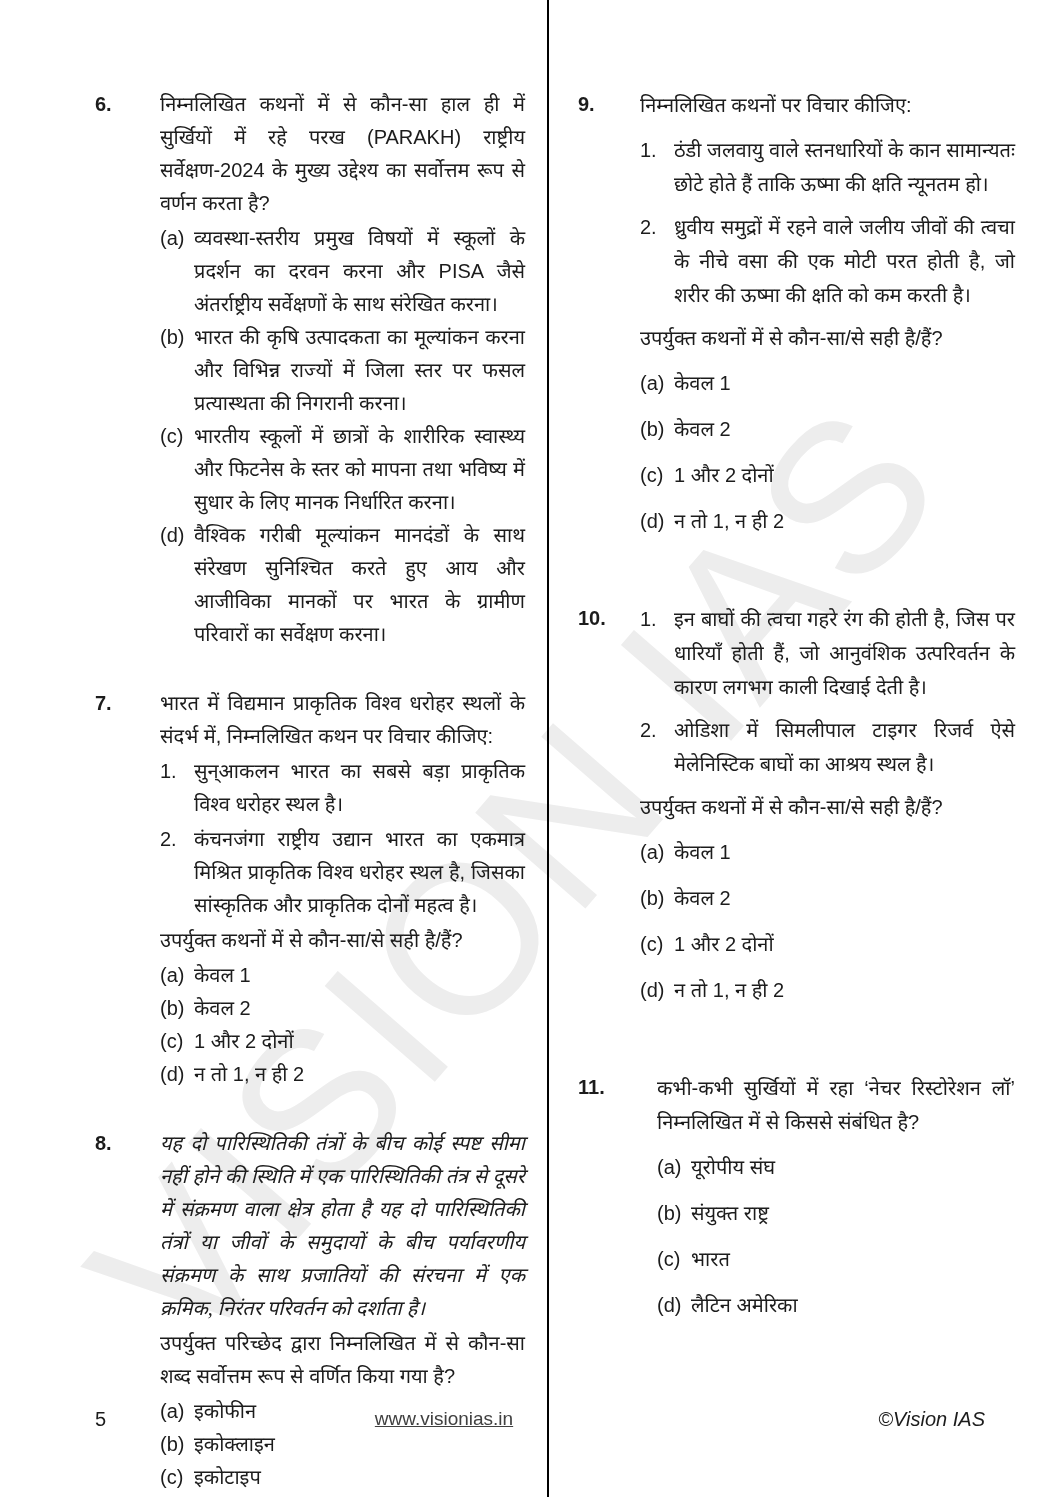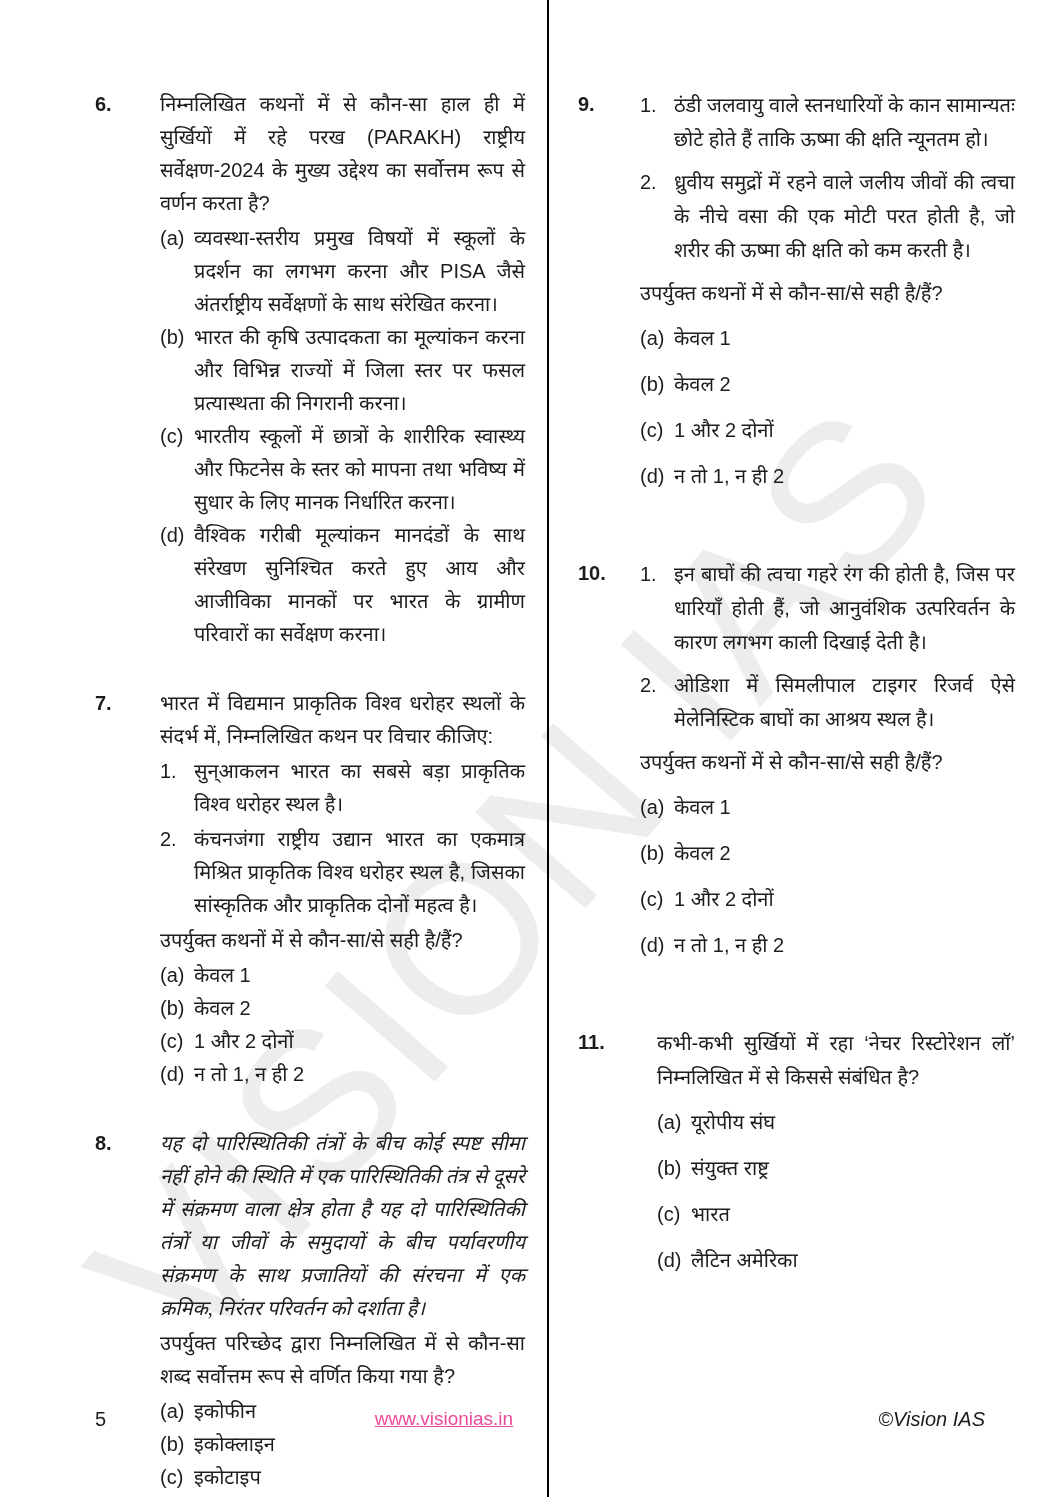--- a/index.html
+++ b/index.html
@@ -52,39 +52,39 @@
 
   .col-left  .q-statement { margin-bottom:2px; }
   .col-right .q-statement { margin-bottom:9px; }
   .col-left  .q-option { margin-bottom:0; }
   .col-right .q-option { margin-bottom:12px; }
 
   .footer { position:absolute; left:0; right:0; top:1408px; height:32px; z-index:1; font-size:20px; }
   .page-number { position:absolute; left:95px; top:0; }
   .site-link {
     position:absolute; left:444px; top:0; transform:translateX(-50%);
-    color:#ec4899; text-decoration:underline; cursor:pointer; font-size:19px;
+    color:#404040; text-decoration:underline; cursor:pointer; font-size:19px;
   }
   .copyright { position:absolute; right:73px; top:0;font-style:italic; }
 </style>
 </head>
 <body>
 
 <div class="page">
   <div class="watermark">VISION IAS</div>
   <div class="divider"></div>
 
   <div class="col col-left" id="col-left">
       <div class="question">
         <div class="q-num">6.</div>
         <div class="q-body">
           <p class="q-para">निम्नलिखित कथनों में से कौन-सा हाल ही में सुर्खियों में रहे परख (PARAKH) राष्ट्रीय सर्वेक्षण-2024 के मुख्य उद्देश्य का सर्वोत्तम रूप से वर्णन करता है?</p>
           <div class="q-row q-option">
             <span class="q-label">(a)</span>
-            <span class="q-text">व्यवस्था-स्तरीय प्रमुख विषयों में स्कूलों के प्रदर्शन का लगभग करना और PISA जैसे अंतर्राष्ट्रीय सर्वेक्षणों के साथ संरेखित करना।</span>
+            <span class="q-text">व्यवस्था-स्तरीय प्रमुख विषयों में स्कूलों के प्रदर्शन का दरवन करना और PISA जैसे अंतर्राष्ट्रीय सर्वेक्षणों के साथ संरेखित करना।</span>
           </div>
           <div class="q-row q-option">
             <span class="q-label">(b)</span>
             <span class="q-text">भारत की कृषि उत्पादकता का मूल्यांकन करना और विभिन्न राज्यों में जिला स्तर पर फसल प्रत्यास्थता की निगरानी करना।</span>
           </div>
           <div class="q-row q-option">
             <span class="q-label">(c)</span>
             <span class="q-text">भारतीय स्कूलों में छात्रों के शारीरिक स्वास्थ्य और फिटनेस के स्तर को मापना तथा भविष्य में सुधार के लिए मानक निर्धारित करना।</span>
           </div>
           <div class="q-row q-option">
@@ -145,20 +145,21 @@
             <span class="q-label">(d)</span>
             <span class="q-text">इकोटोन</span>
           </div>
         </div>
       </div>
     </div>
   <div class="col col-right" id="col-right">
       <div class="question">
         <div class="q-num">9.</div>
         <div class="q-body">
+          <p class="q-para">निम्नलिखित कथनों पर विचार कीजिए:</p>
           <div class="q-row q-statement">
             <span class="q-label">1.</span>
             <span class="q-text">ठंडी जलवायु वाले स्तनधारियों के कान सामान्यतः छोटे होते हैं ताकि ऊष्मा की क्षति न्यूनतम हो।</span>
           </div>
           <div class="q-row q-statement">
             <span class="q-label">2.</span>
             <span class="q-text">ध्रुवीय समुद्रों में रहने वाले जलीय जीवों की त्वचा के नीचे वसा की एक मोटी परत होती है, जो शरीर की ऊष्मा की क्षति को कम करती है।</span>
           </div>
           <p class="q-para">उपर्युक्त कथनों में से कौन-सा/से सही है/हैं?</p>
           <div class="q-row q-option">

